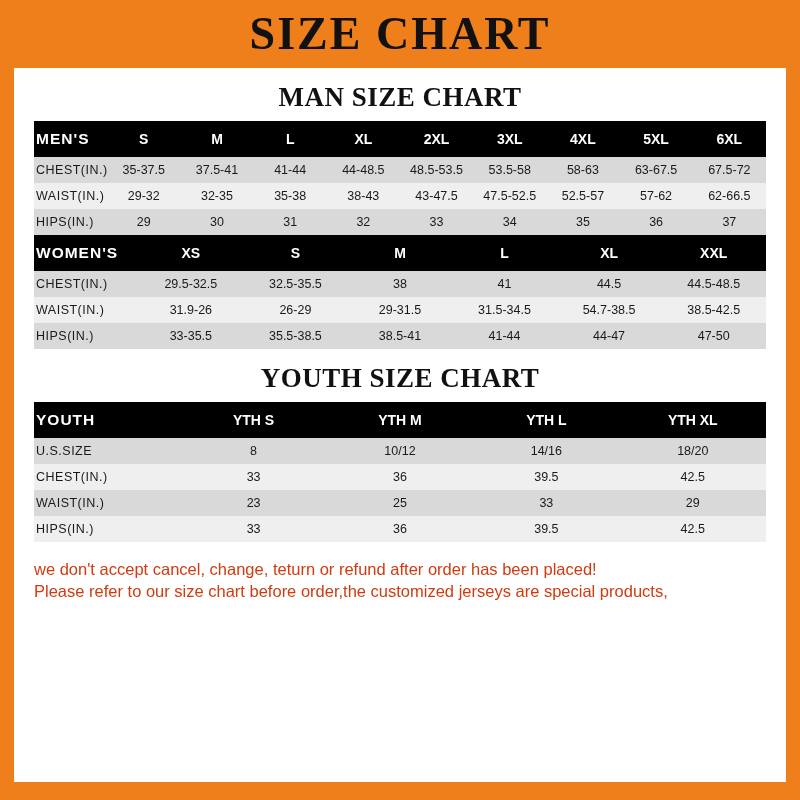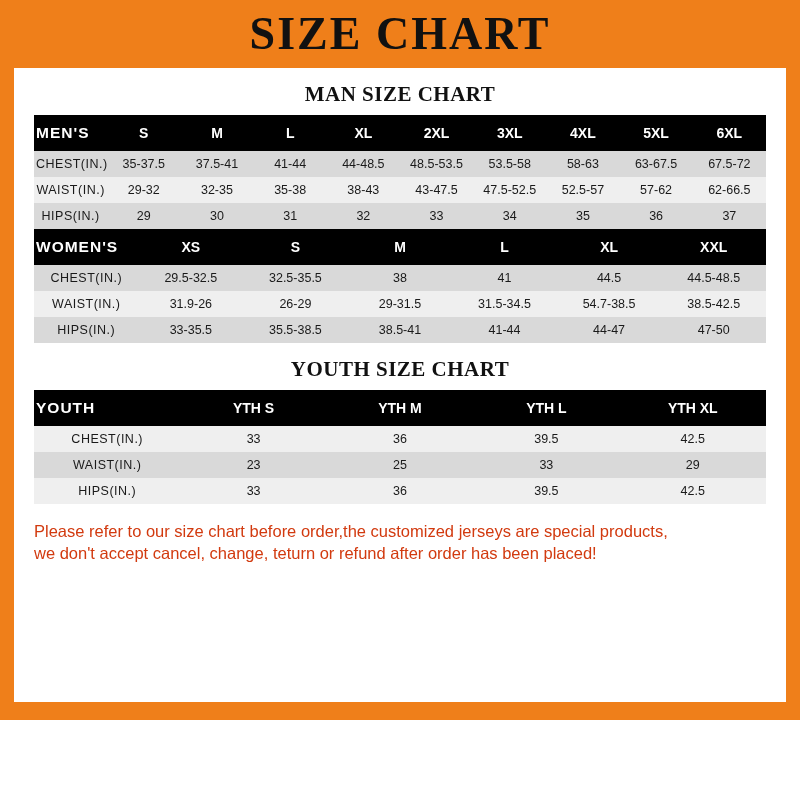--- a/index.html
+++ b/index.html
@@ -9,21 +9,21 @@
   body {
     width: 800px;
     height: 800px;
     background: #ffffff;
     font-family: "Liberation Sans", sans-serif;
     overflow: hidden;
   }
   .page {
     position: relative;
     width: 800px;
-    height: 720px;
+    height: 800px;
     box-sizing: border-box;
     border-left: 14px solid #ef7f1a;
     border-right: 14px solid #ef7f1a;
     background: #ffffff;
   }
   .header-band {
     background: #ef7f1a;
     height: 68px;
     display: flex;
     align-items: center;
@@ -39,21 +39,21 @@
     text-align: center;
     line-height: 1;
   }
   .content {
     padding: 0 20px;
   }
   .section-title {
     text-align: center;
     font-family: "Liberation Serif", serif;
     font-weight: bold;
-    font-size: 21px;
+    font-size: 27px;
     color: #111111;
     letter-spacing: 0.5px;
     margin: 14px 0 8px 0;
   }
   table.size-table {
     border-collapse: collapse;
     width: 100%;
     table-layout: fixed;
   }
   table.size-table th,
@@ -80,21 +80,21 @@
   }
   table.size-table tbody tr.odd {
     background: #d9d9d9;
   }
   table.size-table tbody tr.even {
     background: #efefef;
   }
   table.size-table tbody td.row-label {
     font-weight: normal;
     letter-spacing: 0.5px;
-    text-align: center;
+    text-align: left;
     font-size: 12.5px;
   }
   .note {
     margin-top: 16px;
     color: #d23a0f;
     font-size: 16.5px;
     line-height: 1.35;
     font-family: "Liberation Sans", sans-serif;
     text-align: left;
   }
@@ -222,20 +222,27 @@
       <thead>
         <tr>
           <th class="row-label-head">YOUTH</th>
           <th>YTH S</th>
           <th>YTH M</th>
           <th>YTH L</th>
           <th>YTH XL</th>
         </tr>
       </thead>
       <tbody>
+        <tr class="odd">
+          <td class="row-label">U.S.SIZE</td>
+          <td>8</td>
+          <td>10/12</td>
+          <td>14/16</td>
+          <td>18/20</td>
+        </tr>
         <tr class="even">
           <td class="row-label">CHEST(IN.)</td>
           <td>33</td>
           <td>36</td>
           <td>39.5</td>
           <td>42.5</td>
         </tr>
         <tr class="odd">
           <td class="row-label">WAIST(IN.)</td>
           <td>23</td>
@@ -247,20 +254,20 @@
           <td class="row-label">HIPS(IN.)</td>
           <td>33</td>
           <td>36</td>
           <td>39.5</td>
           <td>42.5</td>
         </tr>
       </tbody>
     </table>
 
     <div class="note">
+      <div>we don't accept cancel, change, teturn or refund after order has been placed!</div>
       <div>Please refer to our size chart before order,the customized jerseys are special products,</div>
-      <div>we don't accept cancel, change, teturn or refund after order has been placed!</div>
     </div>
 
   </div>
 
   <div class="footer-band"></div>
 </div>
 
 </body></html>

